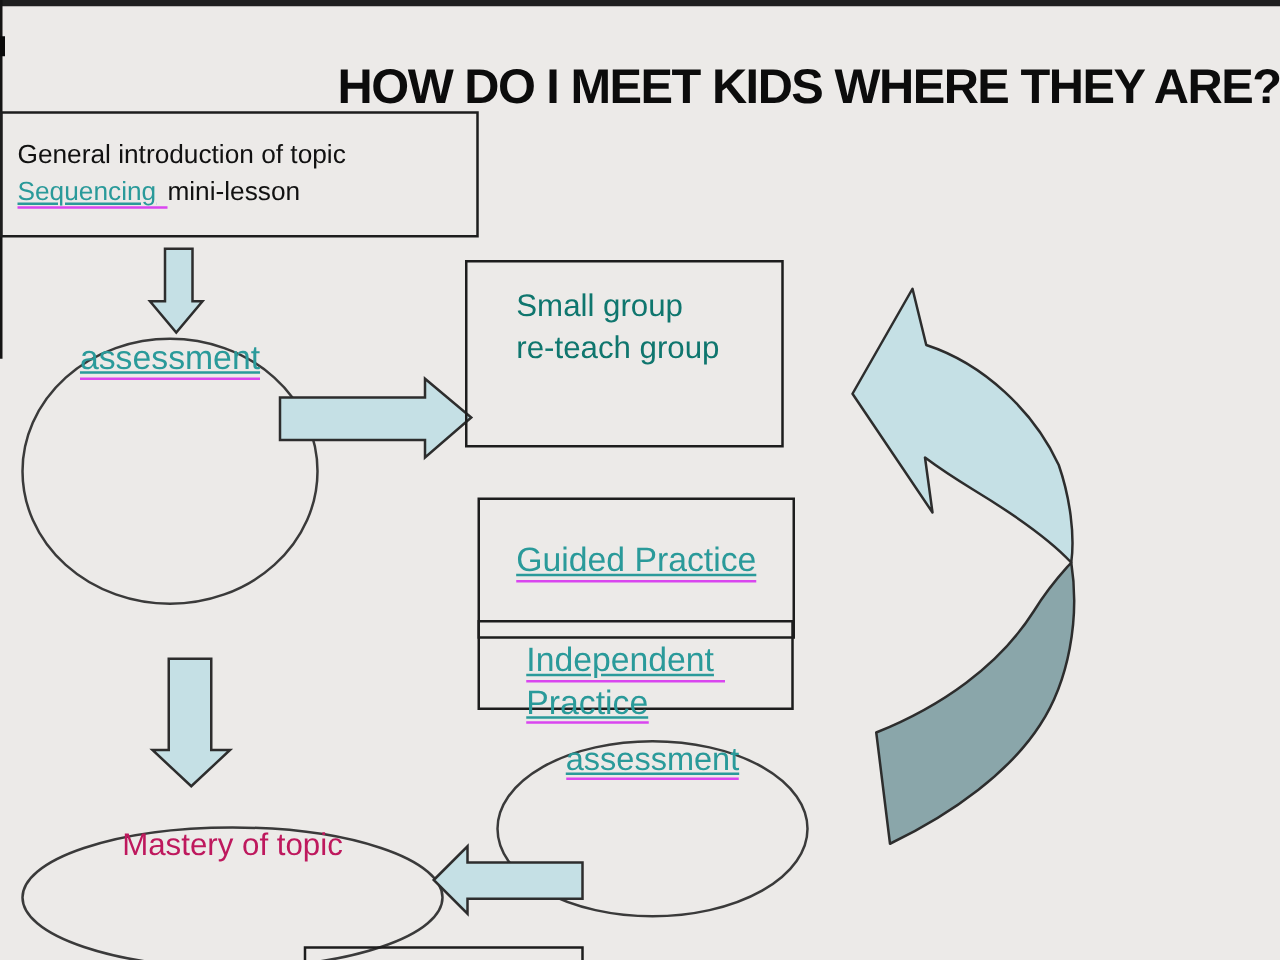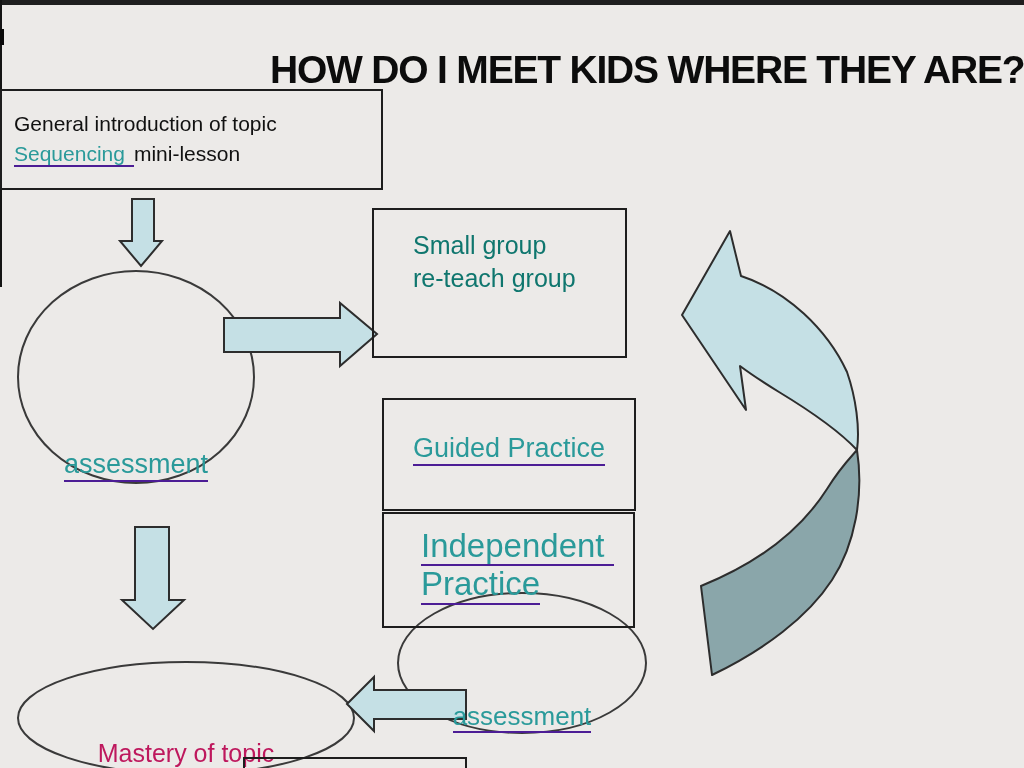--- a/index.html
+++ b/index.html
@@ -20,31 +20,32 @@
     color:#0c0c0c;white-space:nowrap;
   }
   .shapes{position:absolute;left:0;top:0;width:1024px;height:768px;pointer-events:none;}
   .box{
     position:absolute;box-sizing:border-box;
     border:2px solid #1d1d1d;background:transparent;
   }
   .intro-box{left:0;top:89px;width:383px;height:101px;padding:18px 0 0 12px;font-size:21px;line-height:30px;}
   .small-group-box{left:372px;top:208px;width:255px;height:150px;padding:19px 0 0 39px;font-size:25px;line-height:33px;color:#0f766e;}
   .guided-box{left:382px;top:375px;width:254px;height:113px;display:flex;align-items:center;justify-content:center;padding-bottom:9px;font-size:27px;margin-top:23px;}
-  .independent-box{left:382px;top:512px;width:253px;height:116px;padding:14px 0 0 37px;font-size:33px;line-height:33px;}
+  .independent-box{left:382px;top:496px;width:253px;height:72px;padding:14px 0 0 37px;font-size:27px;line-height:33px;}
   .partial-box{left:243px;top:757px;width:224px;height:40px;}
   .link{
     color:#2a9a9a;
     display:inline-block;
-    border-bottom:2px solid #4c1d95;
+    border-bottom:2px solid #d946ef;
     line-height:1.1;
+    text-decoration:underline;
   }
   .link.trail{padding-right:9px;}
   .oval-label{
-    position:absolute;display:flex;align-items:flex-end;justify-content:center;
+    position:absolute;display:flex;align-items:flex-start;justify-content:center;
     text-align:center;
   }
   .circle-label{left:18px;top:272px;width:236px;height:210px;padding-bottom:14px;font-size:27px;}
   .assess2-label{left:398px;top:593px;width:248px;height:140px;padding-bottom:6px;font-size:26px;}
   .mastery-label{left:18px;top:662px;width:336px;height:106px;font-size:25px;color:#be185d;}
 </style>
 </head>
 <body>
 
 <div class="slide">

